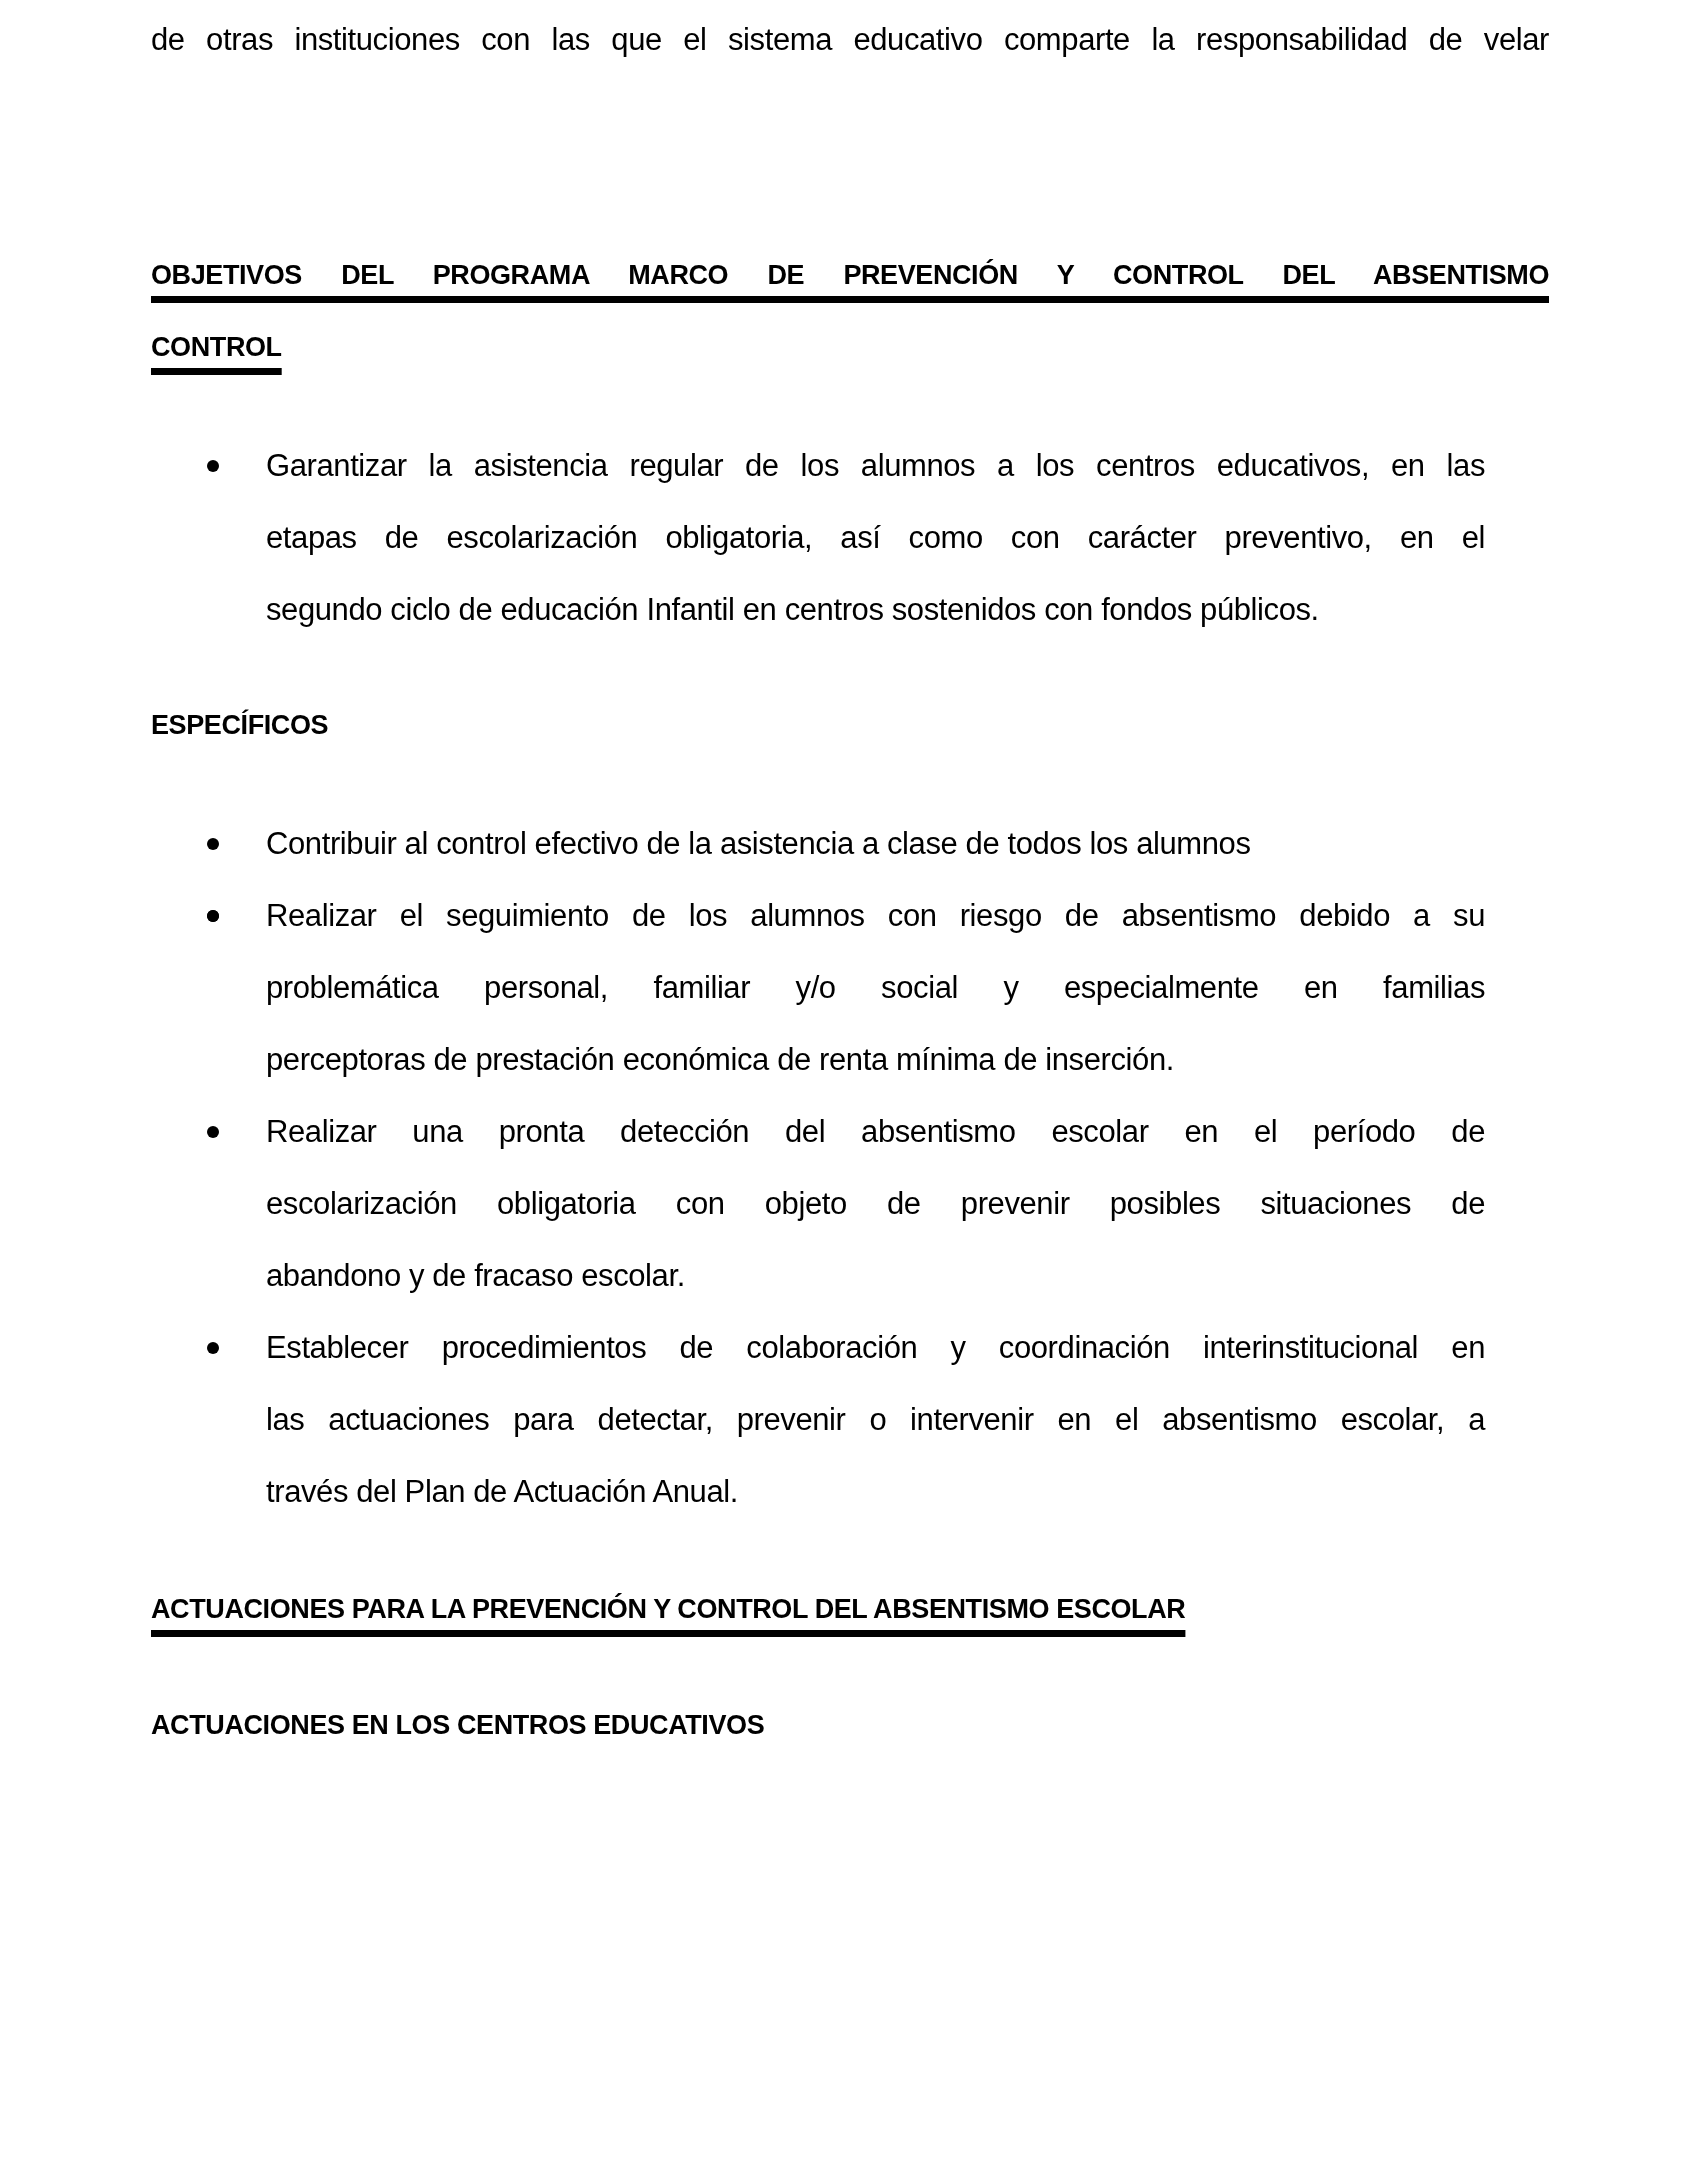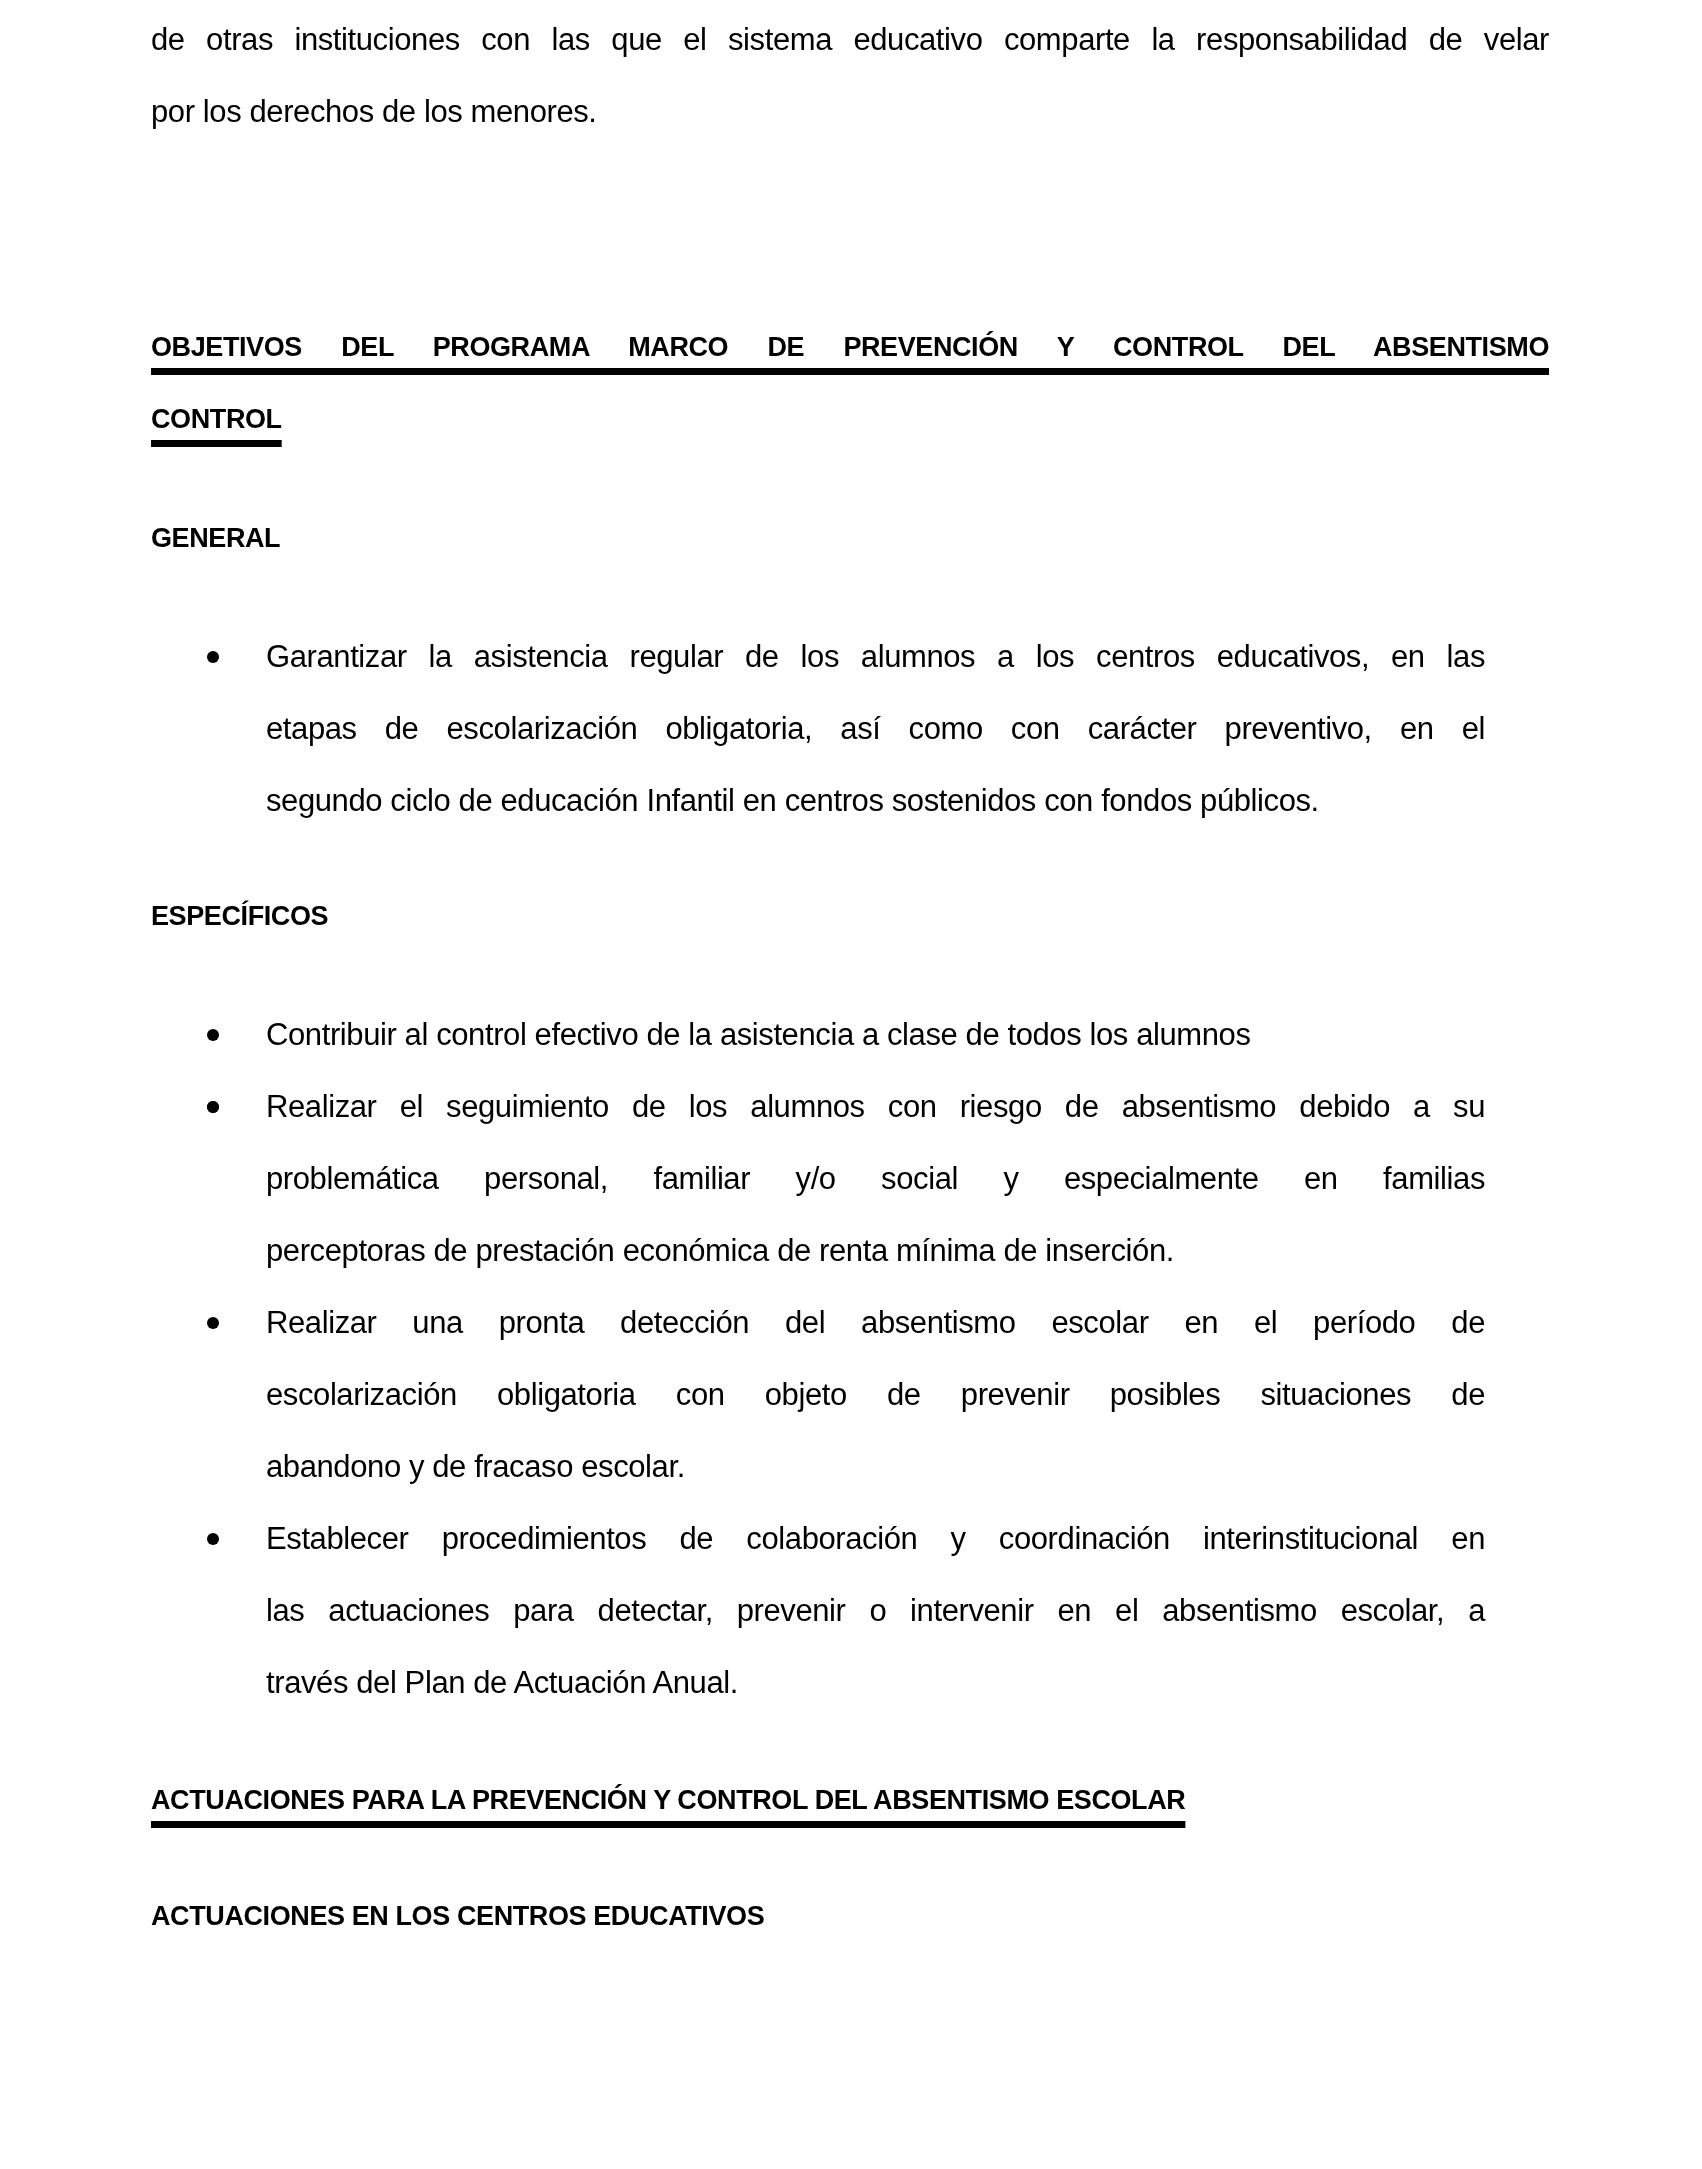--- a/index.html
+++ b/index.html
@@ -44,29 +44,27 @@
     border-radius: 50%;
   }
 </style>
 </head>
 <body>
 
 <div class="page">
 
   <div id="intro-paragraph">
       <div class="line j">de otras instituciones con las que el sistema educativo comparte la responsabilidad de velar</div>
-      <div class="line">por los derechos de los menores.</div>
     </div>
 
   <div id="doc-title" class="heading">
       <div class="line j"><span class="u">OBJETIVOS DEL PROGRAMA MARCO DE PREVENCIÓN Y CONTROL DEL ABSENTISMO</span></div>
       <div class="line"><span class="u">CONTROL</span></div>
     </div>
 
-  <div id="general-heading" class="heading">GENERAL</div>
 
   <div id="general-list">
       <div class="li">
         <span class="dot"></span>
         <div class="line j">Garantizar la asistencia regular de los alumnos a los centros educativos, en las</div>
         <div class="line j">etapas de escolarización obligatoria, así como con carácter preventivo, en el</div>
         <div class="line">segundo ciclo de educación Infantil en centros sostenidos con fondos públicos.</div>
       </div>
     </div>
 

